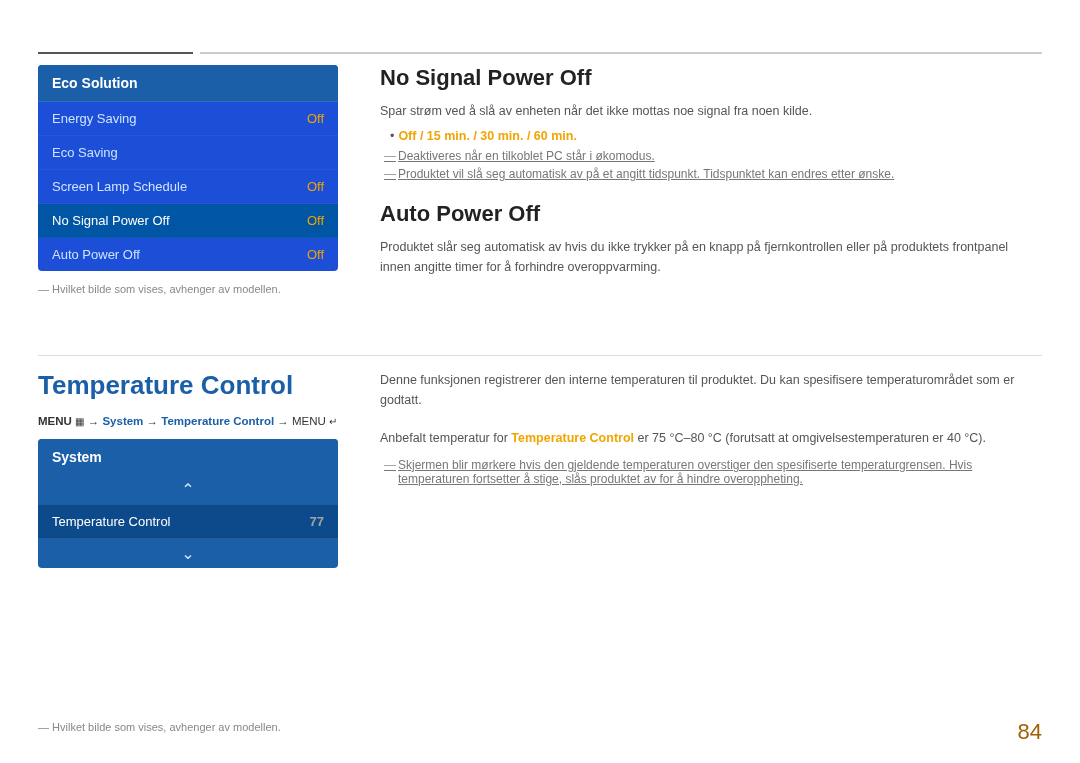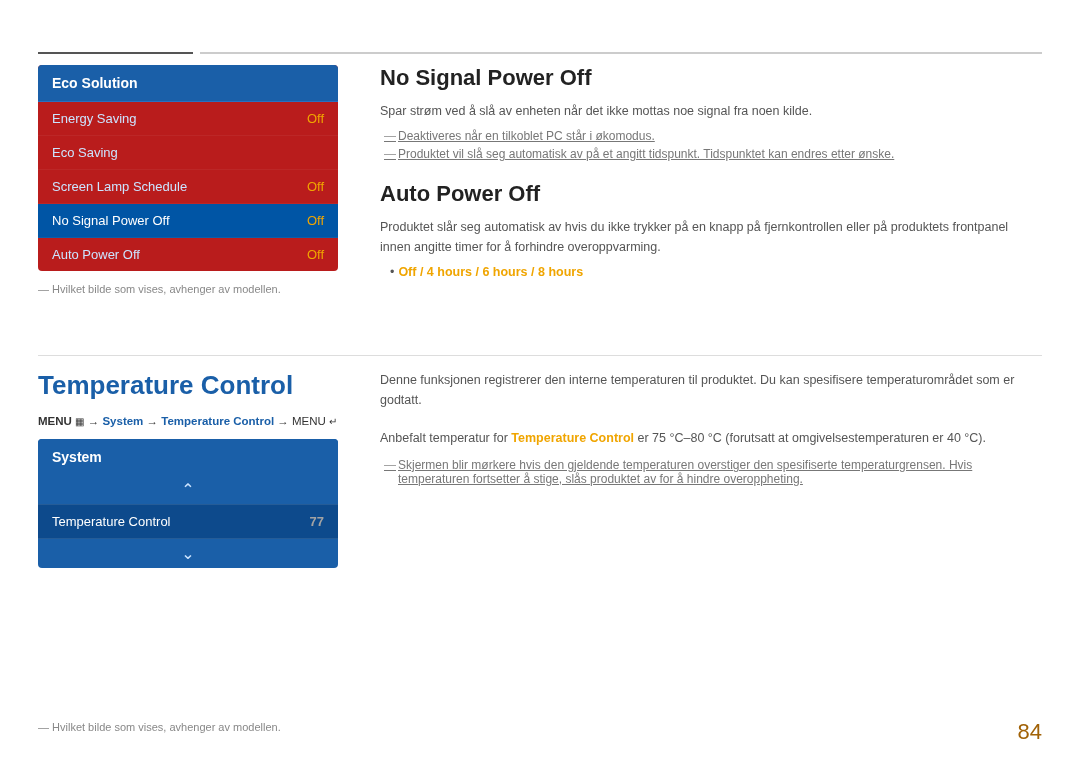--- a/index.html
+++ b/index.html
@@ -16,21 +16,21 @@
 
     
     .left-panel {
       position: absolute;
       top: 65px;
       left: 38px;
       width: 300px;
     }
 
     .menu-box {
-      background: #b91c1c;
+      background: #1d4ed8;
       border-radius: 4px;
       overflow: hidden;
     }
 
     .menu-box-header {
       background: #1a5fa8;
       color: #fff;
       font-size: 14px;
       font-weight: bold;
       padding: 10px 14px;
@@ -295,30 +295,30 @@
     </div>
   </div>
   <div class="footnote">Hvilket bilde som vises, avhenger av modellen.</div>
 </div>
 
 <div class="right-panel">
 
   <div>
     <div class="section-title">No Signal Power Off</div>
     <div class="section-body">Spar strøm ved å slå av enheten når det ikke mottas noe signal fra noen kilde.</div>
+    <div class="bullet-item">
+      <span class="orange-text">Off / 15 min. / 30 min. / 60 min.</span>
+    </div>
     <div class="dash-item">Deaktiveres når en tilkoblet PC står i økomodus.</div>
     <div class="dash-item">Produktet vil slå seg automatisk av på et angitt tidspunkt. Tidspunktet kan endres etter ønske.</div>
   </div>
 
   <div style="margin-top: 20px;">
     <div class="section-title">Auto Power Off</div>
     <div class="section-body">Produktet slår seg automatisk av hvis du ikke trykker på en knapp på fjernkontrollen eller på produktets frontpanel innen angitte timer for å forhindre overoppvarming.</div>
-    <div class="bullet-item">
-      <span class="orange-text">Off / 4 hours / 6 hours / 8 hours</span>
-    </div>
   </div>
 </div>
 
 <div class="lower-divider-line"></div>
 
 <div class="lower-left">
   <div class="page-section-title">Temperature Control</div>
 
   <div class="menu-nav-line">
     <span class="nav-bold">MENU </span>

